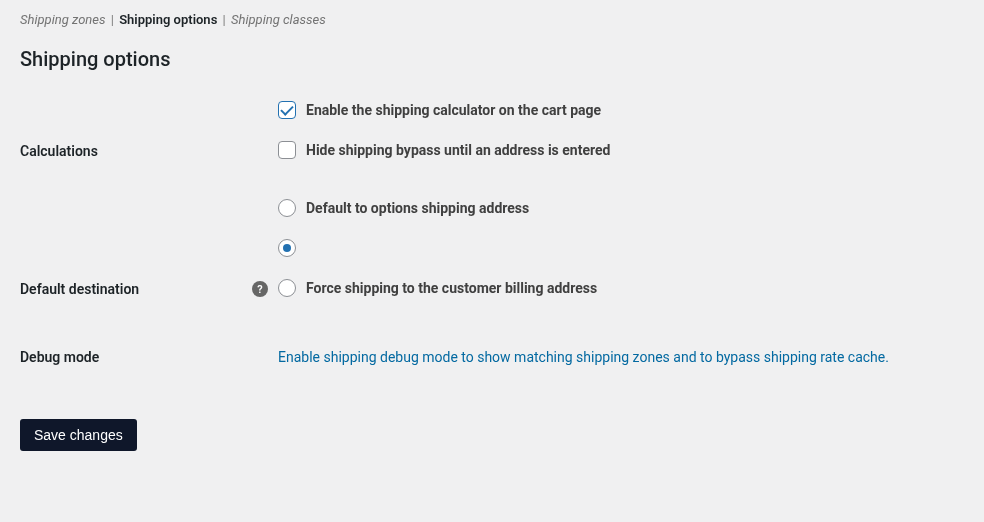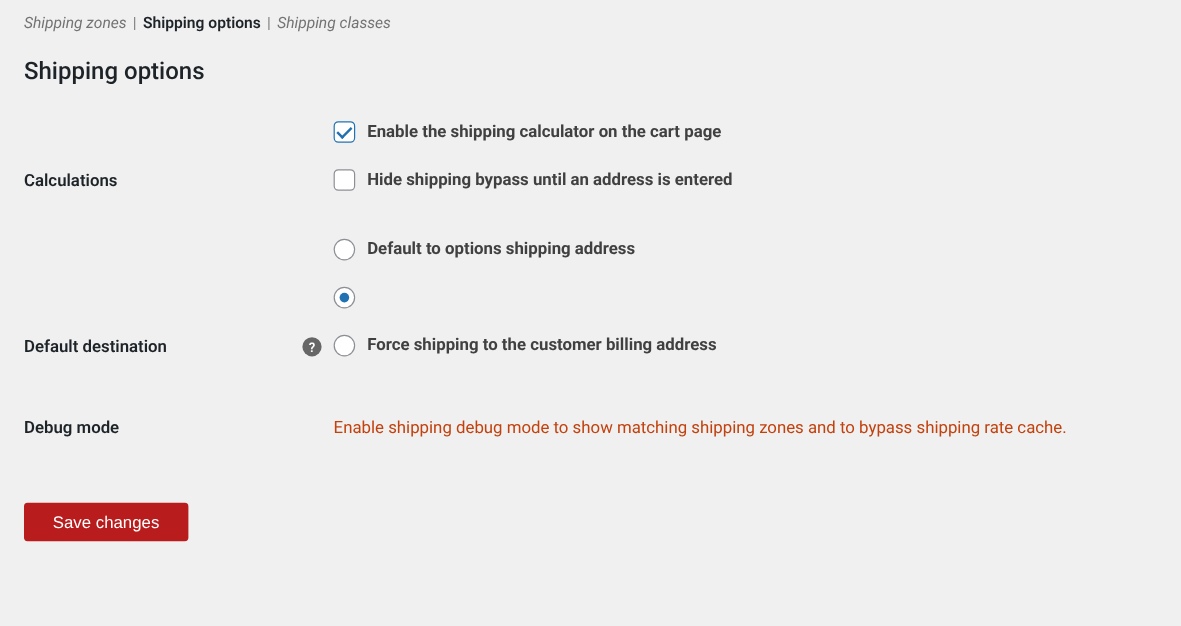--- a/index.html
+++ b/index.html
@@ -83,21 +83,21 @@
     font-weight: bold;
   }
   .field-item:last-child {
     margin-bottom: 0;
   }
   .field-item label {
     cursor: pointer;
   }
   .description {
     font-size: 14px;
-    color: #c2410c;
+    color: #0369a1;
     margin-top: 12px;
   }
   
   .cbx {
     width: 18px;
     height: 18px;
     border: 1px solid #8c8f94;
     border-radius: 4px;
     background: #fff;
     margin-right: 10px;
@@ -132,25 +132,25 @@
   }
   .rdo.checked::after {
     content: "";
     width: 8px;
     height: 8px;
     border-radius: 50%;
     background: #2271b1;
   }
   .save-btn {
     display: inline-block;
-    background: #b91c1c;
+    background: #0f172a;
     color: #fff;
     border: none;
     font-size: 14px;
-    padding: 8px 24px;
+    padding: 8px 14px;
     border-radius: 3px;
     cursor: pointer;
     margin-top: 26px;
   }
 </style>
 </head>
 <body>
 
 
 

